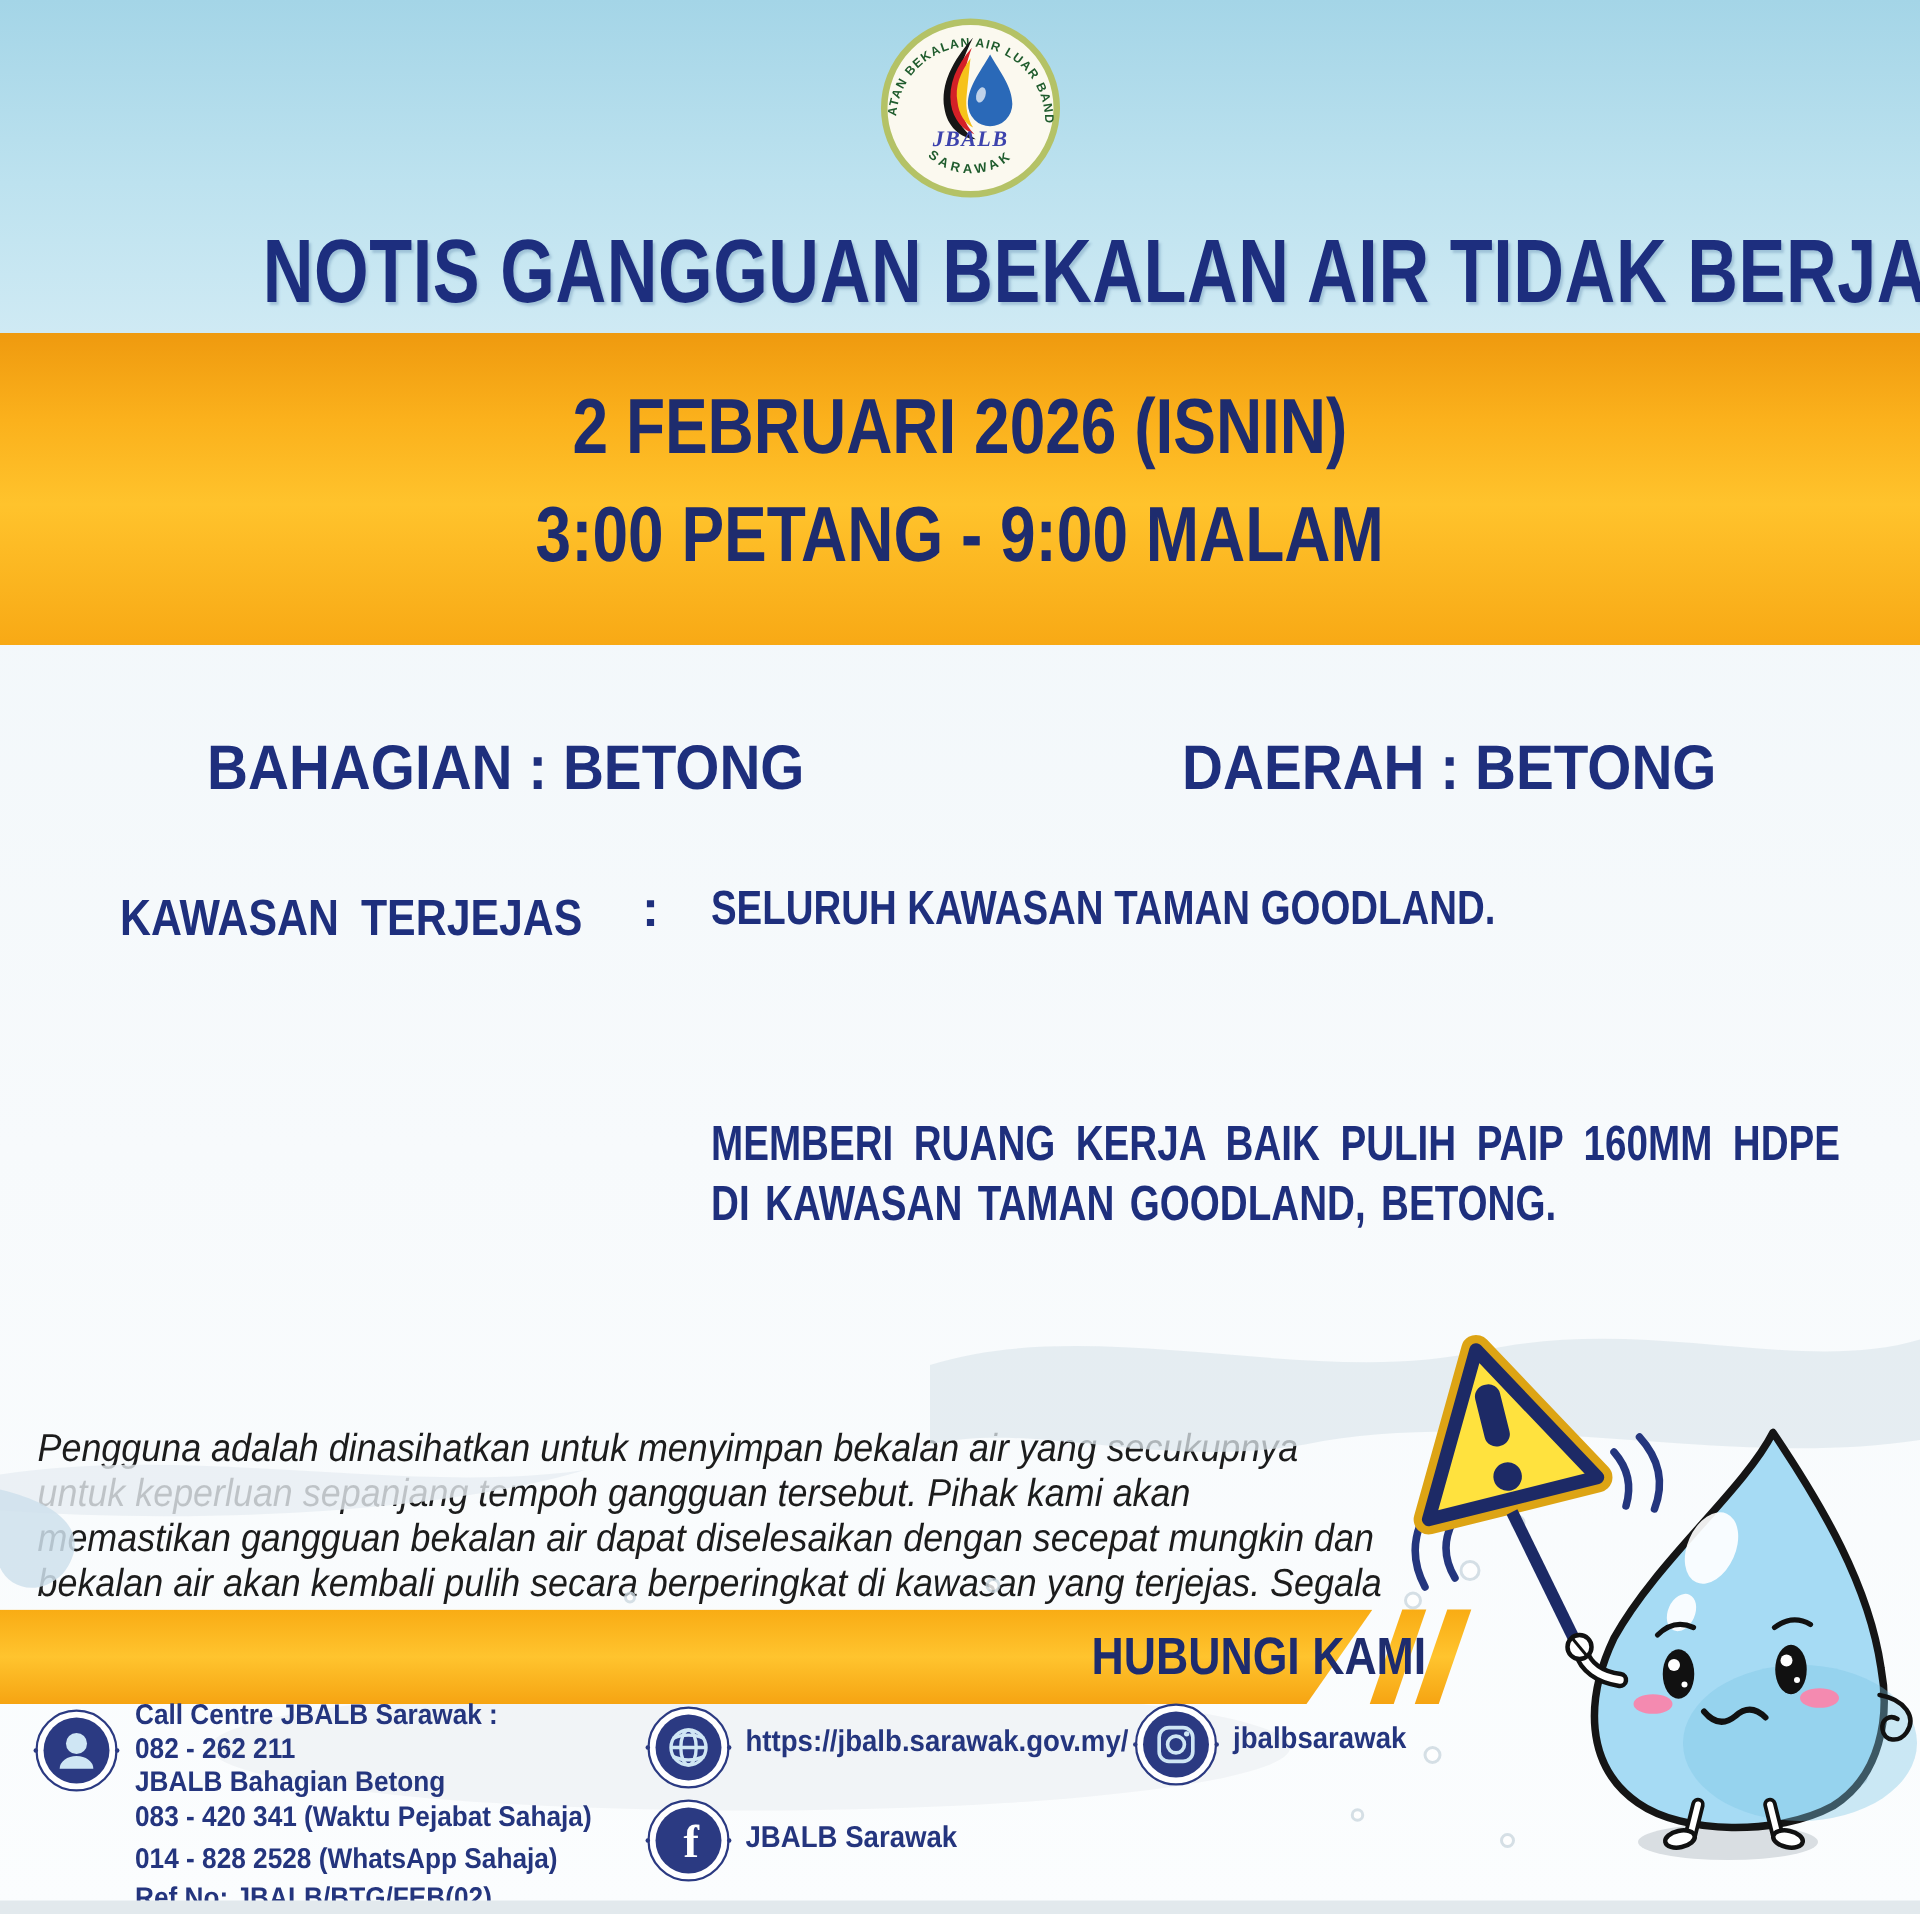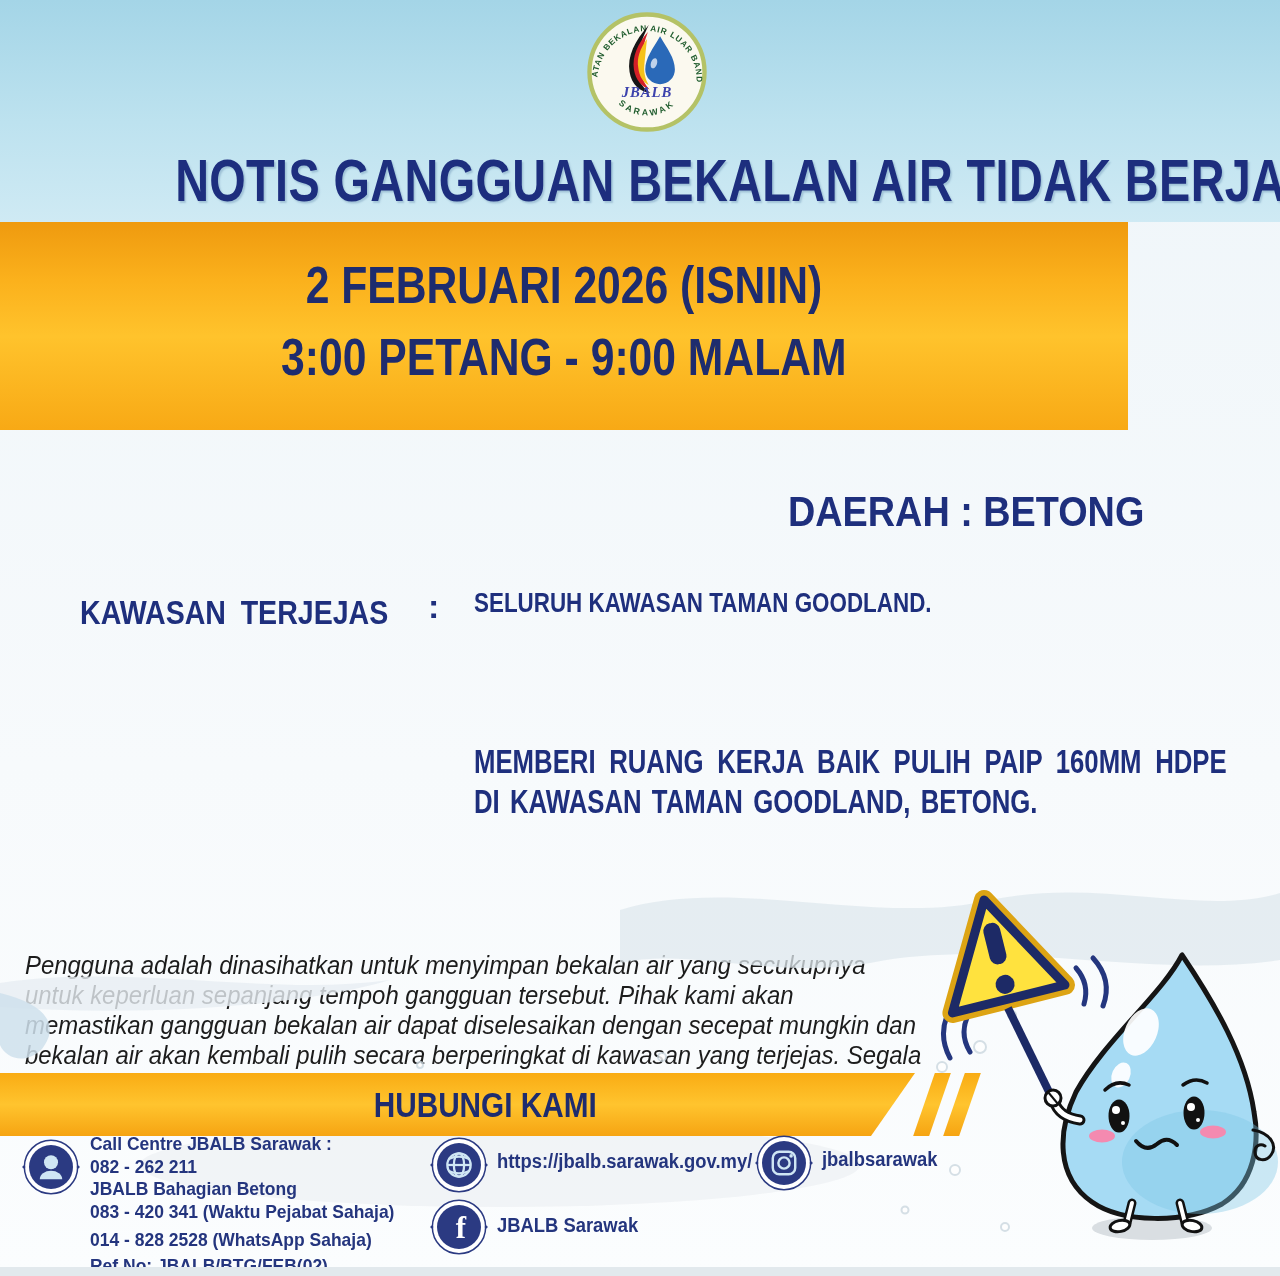--- a/index.html
+++ b/index.html
@@ -15,38 +15,38 @@
   
   .logo{ position:absolute; left:586px; top:8px; width:122px; height:128px; }
 
   
   .title-wrap{ position:absolute; left:0; top:146px; width:1280px; text-align:center; }
   .title-text{ display:inline-block; transform:scaleX(.78); transform-origin:50% 50%;
          white-space:nowrap; font-weight:bold; font-size:60px; color:#1d2e7e;
          letter-spacing:.5px; text-shadow:2px 2px 2px rgba(100,140,175,.4); }
 
   
-  .banner{ position:absolute; left:0; top:222px; width:1128px; height:208px;
+  .banner{ position:absolute; left:0; top:222px; width:1280px; height:208px;
            background:linear-gradient(180deg,#ef9a0f 0%,#fbb11c 28%,#ffc32c 55%,#f8a915 100%); }
   .banner .line{ width:100%; text-align:center; }
   .banner .btxt{ display:inline-block; transform:scaleX(.82); transform-origin:50% 50%;
          white-space:nowrap; font-weight:bold; font-size:52px; color:#1e2c6e; }
   .banner .line.date{ margin-top:33px; }
   .banner .line.time{ margin-top:12px; }
 
   
   .navy{ color:#1e2f7d; font-weight:bold; }
   .cond{ display:inline-block; transform-origin:0 50%; white-space:nowrap; }
   .loc-bahagian{ position:absolute; left:138px; top:488px; font-size:42px; }
   .loc-daerah  { position:absolute; left:788px; top:488px; font-size:42px; }
   .loc-bahagian .cond,.loc-daerah .cond{ transform:scaleX(.9); }
 
   .aff-label{ position:absolute; left:80px;  top:593px; font-size:34px; word-spacing:8px; }
   .aff-colon{ position:absolute; left:428px; top:587px; font-size:34px; }
-  .aff-value{ position:absolute; left:474px; top:587px; font-size:28px; }
+  .aff-value{ position:absolute; left:474px; top:587px; font-size:32px; }
   .aff-label .cond{ transform:scaleX(.84); }
   .aff-value .cond{ transform:scaleX(.8); }
 
   .work-label{ position:absolute; left:80px; top:742px; font-size:34px; word-spacing:5px; }
   .work-label .cond{ transform:scaleX(.84); }
   .work-value{ position:absolute; left:474px; top:742px; width:965px;
         transform:scaleX(.78); transform-origin:0 0;
         font-size:33px; font-weight:bold; color:#1e2f7d; line-height:40px;
         text-align:justify; text-align-last:left; word-spacing:4px; }
 
@@ -56,21 +56,21 @@
         font-style:italic; font-size:26px; line-height:30px; color:#1c1c1c; }
 
   
   .band-art{ position:absolute; left:0; top:865px; width:1280px; height:411px; z-index:1; }
 
   
   .contact-banner{ position:absolute; left:0; top:1073px; width:915px; height:63px; z-index:2;
         background:linear-gradient(180deg,#f9ac14 0%,#ffc42e 50%,#f6a412 100%);
         clip-path:polygon(0 0,100% 0,calc(100% - 44px) 100%,0 100%); }
   .contact-banner-text{ position:absolute; left:0; top:1085px; width:970px; z-index:3;
-        text-align:center; }
+        text-align:right; }
   .contact-banner-text .cond{ transform:scaleX(.85); transform-origin:50% 50%;
         font-size:35px; font-weight:bold; color:#1e2c6e; }
   .stripe{ position:absolute; top:1073px; height:63px; width:16px; z-index:2;
         background:linear-gradient(180deg,#f9ac14,#ffc42e,#f6a412);
         transform:skewX(-19deg); }
   .stripe.s1{ left:924px; } .stripe.s2{ left:954px; }
 
   
   .c-icon{ position:absolute; z-index:2; }
   .c-text{ position:absolute; z-index:2; color:#24357e; font-weight:bold;
@@ -137,20 +137,23 @@
 
   <div class="title-wrap">
     <span class="title-text">NOTIS GANGGUAN BEKALAN AIR TIDAK BERJADUAL</span>
   </div>
 
   <div class="banner">
     <div class="line date"><span class="btxt">2 FEBRUARI 2026 (ISNIN)</span></div>
     <div class="line time"><span class="btxt">3:00 PETANG - 9:00 MALAM</span></div>
   </div>
 
+  <div class="loc-bahagian navy">
+    <span class="cond">BAHAGIAN : BETONG</span>
+  </div>
   <div class="loc-daerah navy">
     <span class="cond">DAERAH : BETONG</span>
   </div>
 
   <div class="aff-label navy">
     <span class="cond">KAWASAN TERJEJAS</span>
   </div>
   <div class="aff-colon navy">:</div>
   <div class="aff-value navy">
     <span class="cond">SELURUH KAWASAN TAMAN GOODLAND.</span>

